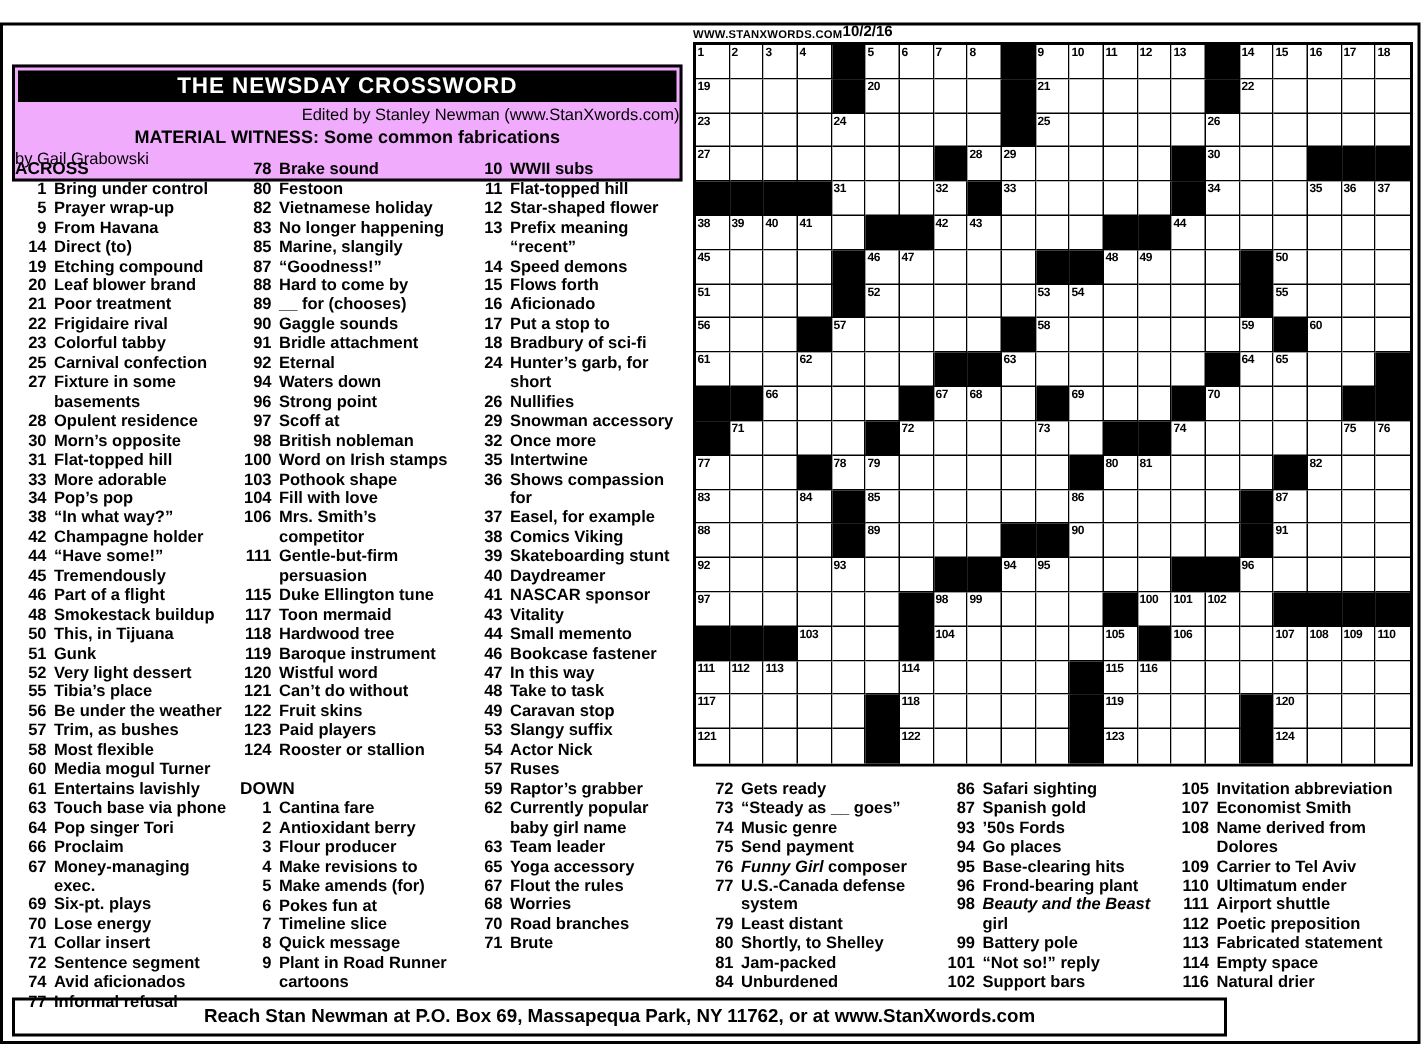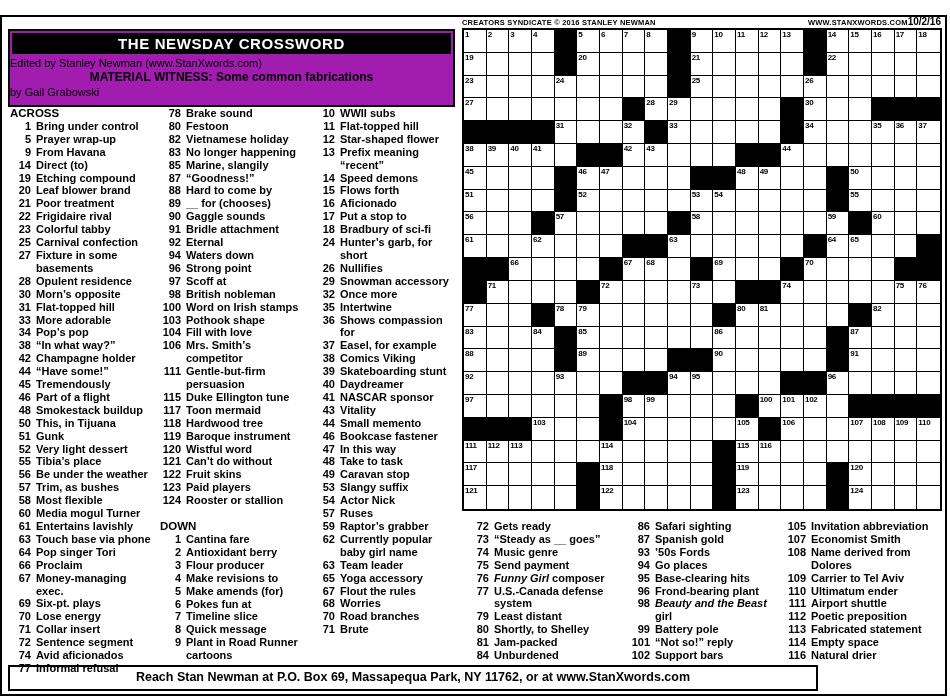--- a/index.html
+++ b/index.html
@@ -1,25 +1,25 @@
 <!DOCTYPE html>
 <html><head>
 <meta charset="utf-8">
 <style>
   html,body{margin:0;padding:0;background:#fff}
   .page{position:relative;width:950px;height:700px;background:#fff;overflow:hidden;
         font-family:"Liberation Sans",sans-serif;color:#000}
   .frame{position:absolute;left:0;top:15px;width:947px;height:681px;border:2px solid #000;
          box-sizing:border-box;pointer-events:none}
   
-  .title-box{position:absolute;left:8px;top:29px;width:447px;height:78px;border:2px solid #000;
-             box-sizing:border-box;background:#a21caf}
+  .title-box{position:absolute;left:8px;top:43px;width:447px;height:78px;border:2px solid #000;
+             box-sizing:border-box;background:#f0abfc}
   .title-bar{margin:2px;background:#000;color:#fff;text-align:center;font-weight:bold;
              font-size:15px;line-height:21px;letter-spacing:.6px}
-  .sub{text-align:left;font-size:11px;line-height:14px}
+  .sub{text-align:right;font-size:11px;line-height:14px}
   .theme{text-align:center;font-weight:bold;font-size:12px;line-height:15px}
   .byline{font-size:11px;line-height:14px}
   
   .cr{position:absolute;left:462px;top:14px;width:479px;height:13px;display:flex;align-items:flex-end}
   .cr-left{font-size:7.5px;font-weight:bold;letter-spacing:.2px;flex:1}
   .cr-site{font-size:7.5px;font-weight:bold;letter-spacing:.2px;margin-right:0}
   .cr-date{font-size:10px;font-weight:bold}
   
   .grid{position:absolute;left:462px;top:28px;width:480px;height:483px;border:2px solid #000;
         box-sizing:border-box;display:grid;grid-template-columns:repeat(21,1fr);
@@ -54,21 +54,20 @@
   <div class="frame"></div>
 
   <div class="title-box">
     <div class="title-bar">THE NEWSDAY CROSSWORD</div>
     <div class="sub">Edited by Stanley Newman (www.StanXwords.com)</div>
     <div class="theme">MATERIAL WITNESS: Some common fabrications</div>
     <div class="byline">by Gail Grabowski</div>
   </div>
 
   <div class="cr">
-    <span class="cr-left">CREATORS SYNDICATE © 2016 STANLEY NEWMAN</span>
     <span class="cr-site">WWW.STANXWORDS.COM</span>
     <span class="cr-date">10/2/16</span>
   </div>
 
   <div class="grid">
       <div class="cell">
         <span class="num">1</span>
       </div>
       <div class="cell">
         <span class="num">2</span>

